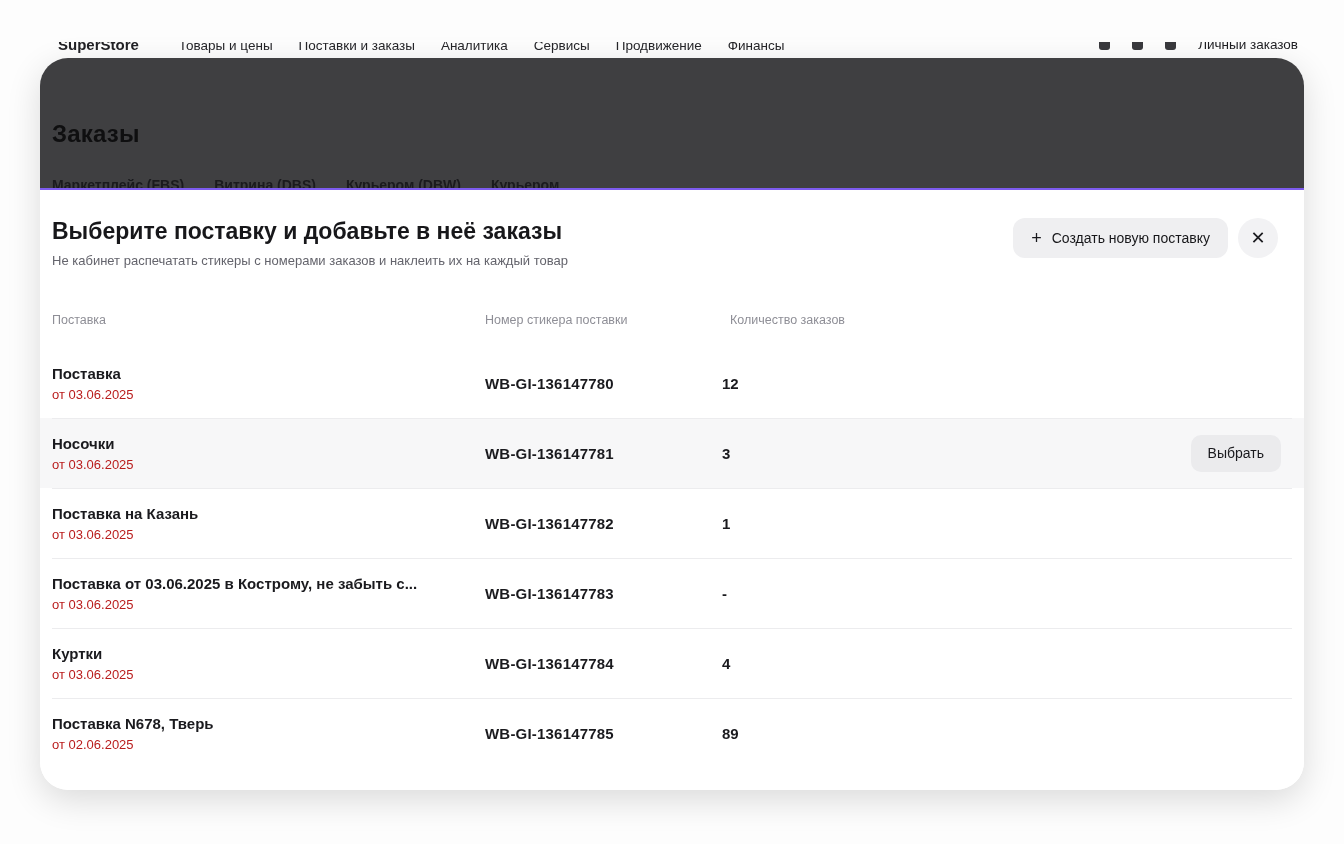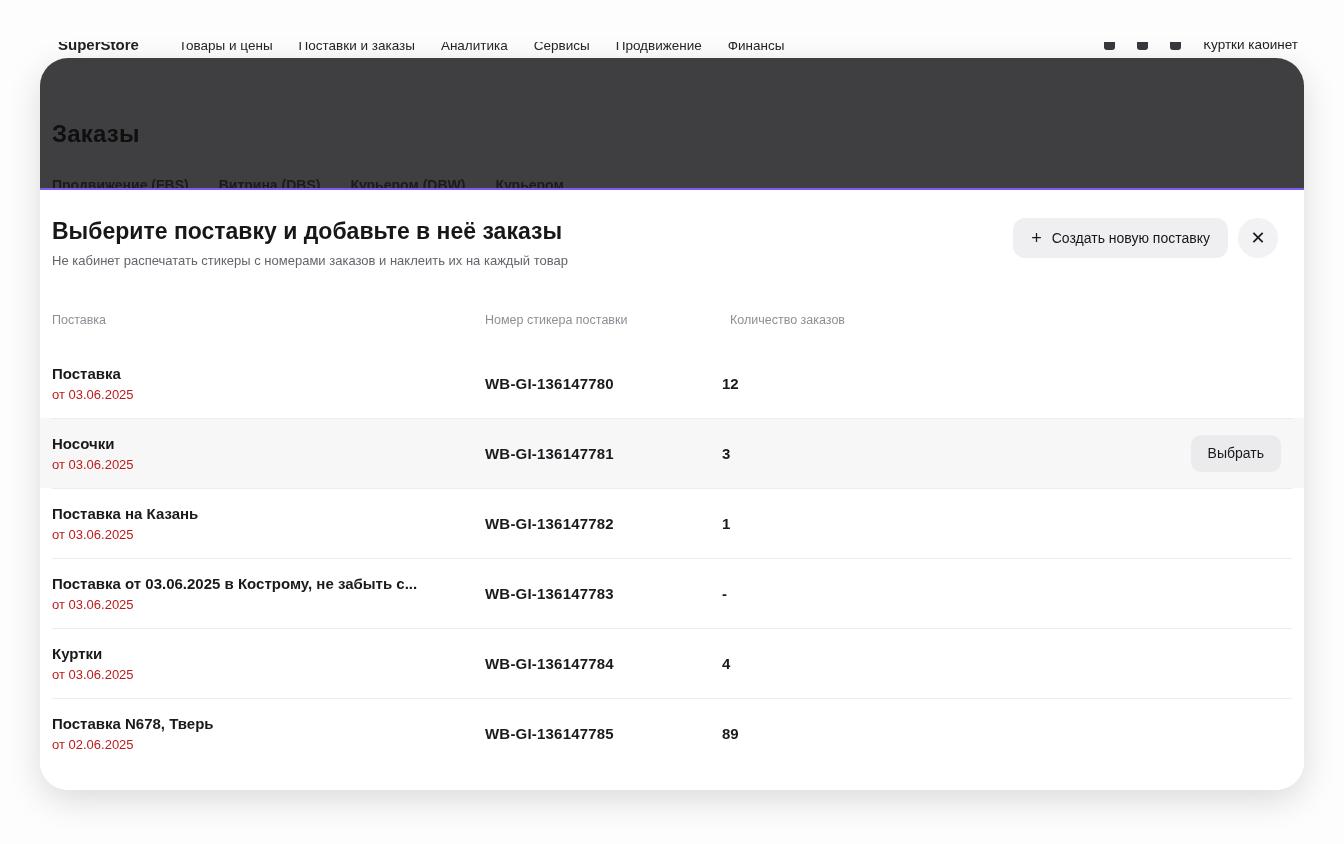--- a/index.html
+++ b/index.html
@@ -107,32 +107,32 @@
     <span class="nav-item">Товары и цены</span>
     <span class="nav-item">Поставки и заказы</span>
     <span class="nav-item">Аналитика</span>
     <span class="nav-item">Сервисы</span>
     <span class="nav-item">Продвижение</span>
     <span class="nav-item">Финансы</span>
     <span class="nav-right">
       <span class="nav-ico"></span>
       <span class="nav-ico"></span>
       <span class="nav-ico"></span>
-      <span class="nav-account">Куртки кабинет</span>
+      <span class="nav-account">Личный заказов</span>
     </span>
   </div>
 </div>
 
 <div class="window">
 
   <div class="dimmed">
     <div class="dimmed-title">Заказы</div>
     <div class="dimmed-tabs">
       <div class="dimmed-tabs-inner">
-        <span>Продвижение (FBS)</span>
+        <span>Маркетплейс (FBS)</span>
         <span>Витрина (DBS)</span>
         <span>Курьером (DBW)</span>
         <span>Курьером</span>
       </div>
     </div>
   </div>
 
   <div class="sheet">
 
     <div class="sheet-header">

